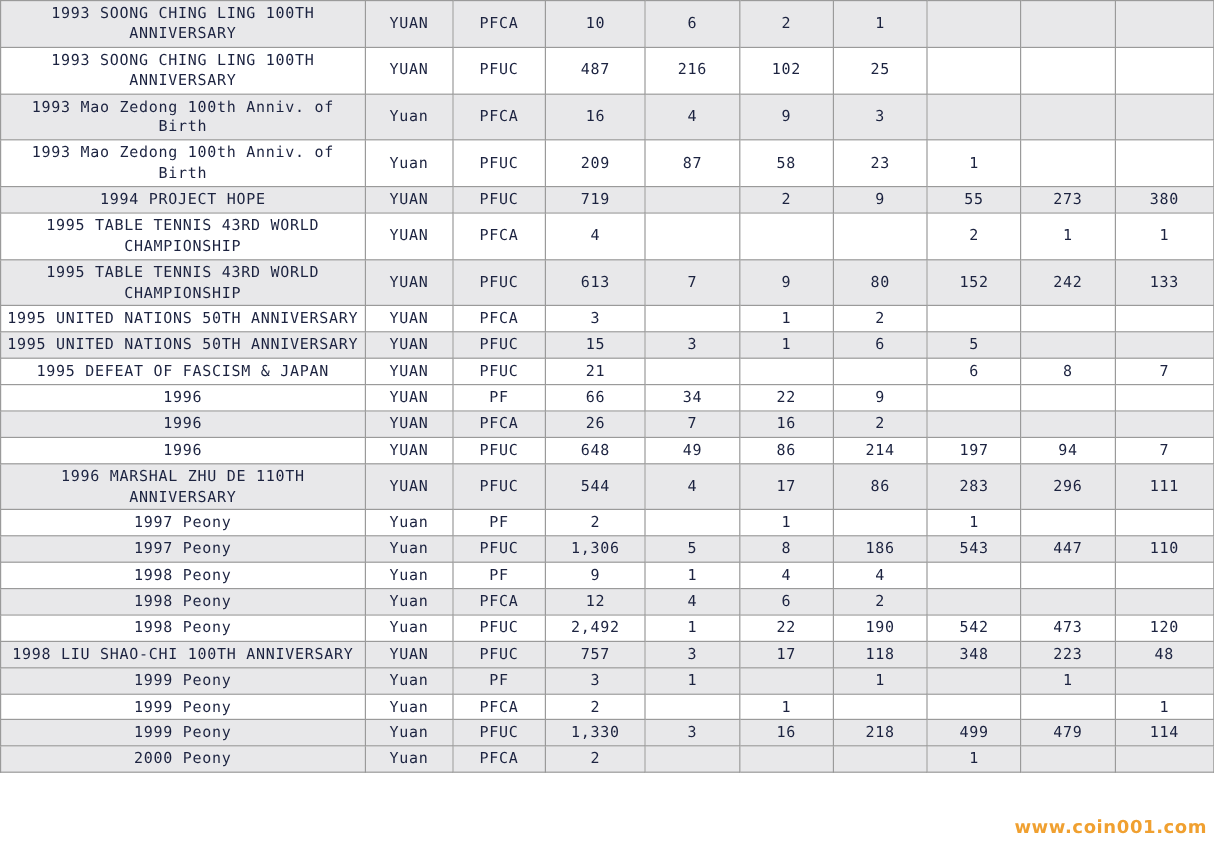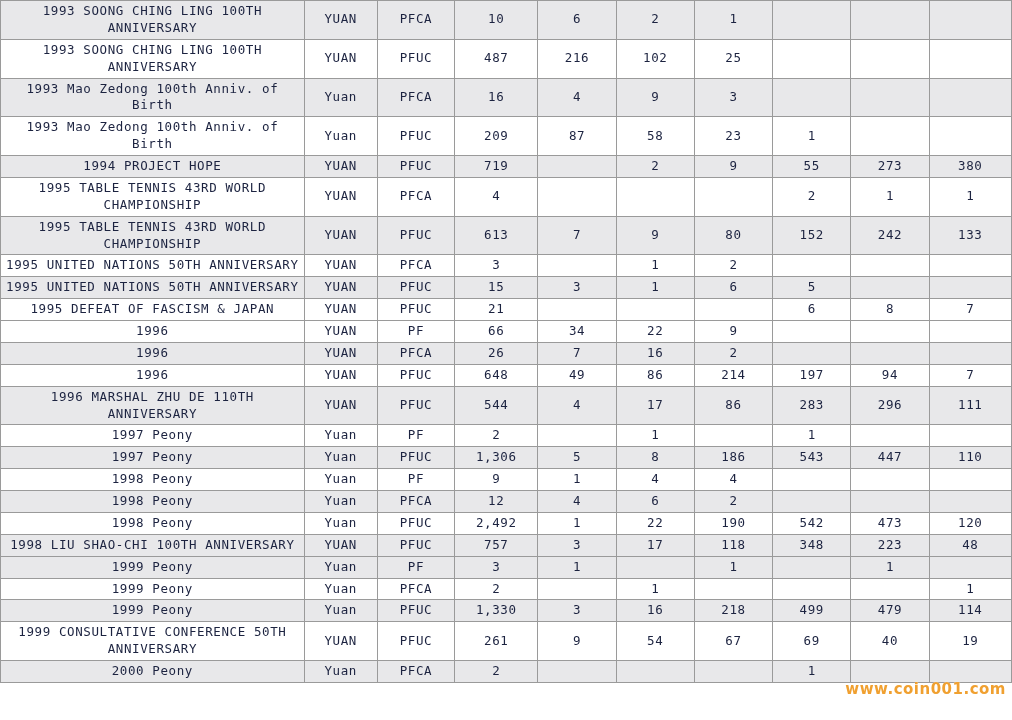--- a/index.html
+++ b/index.html
@@ -334,32 +334,20 @@
         <td class="c-denom">Yuan</td>
         <td class="c-grade">PFUC</td>
         <td class="c-num">1,330</td>
         <td class="c-g1">3</td>
         <td class="c-g2">16</td>
         <td class="c-g3">218</td>
         <td class="c-g4">499</td>
         <td class="c-g5">479</td>
         <td class="c-g6">114</td>
       </tr>
-      <tr class="plain">
-        <td class="c-name">1999 CONSULTATIVE CONFERENCE 50TH ANNIVERSARY</td>
-        <td class="c-denom">YUAN</td>
-        <td class="c-grade">PFUC</td>
-        <td class="c-num">261</td>
-        <td class="c-g1">9</td>
-        <td class="c-g2">54</td>
-        <td class="c-g3">67</td>
-        <td class="c-g4">69</td>
-        <td class="c-g5">40</td>
-        <td class="c-g6">19</td>
-      </tr>
       <tr class="shade">
         <td class="c-name">2000 Peony</td>
         <td class="c-denom">Yuan</td>
         <td class="c-grade">PFCA</td>
         <td class="c-num">2</td>
         <td class="c-g1"></td>
         <td class="c-g2"></td>
         <td class="c-g3"></td>
         <td class="c-g4">1</td>
         <td class="c-g5"></td>

